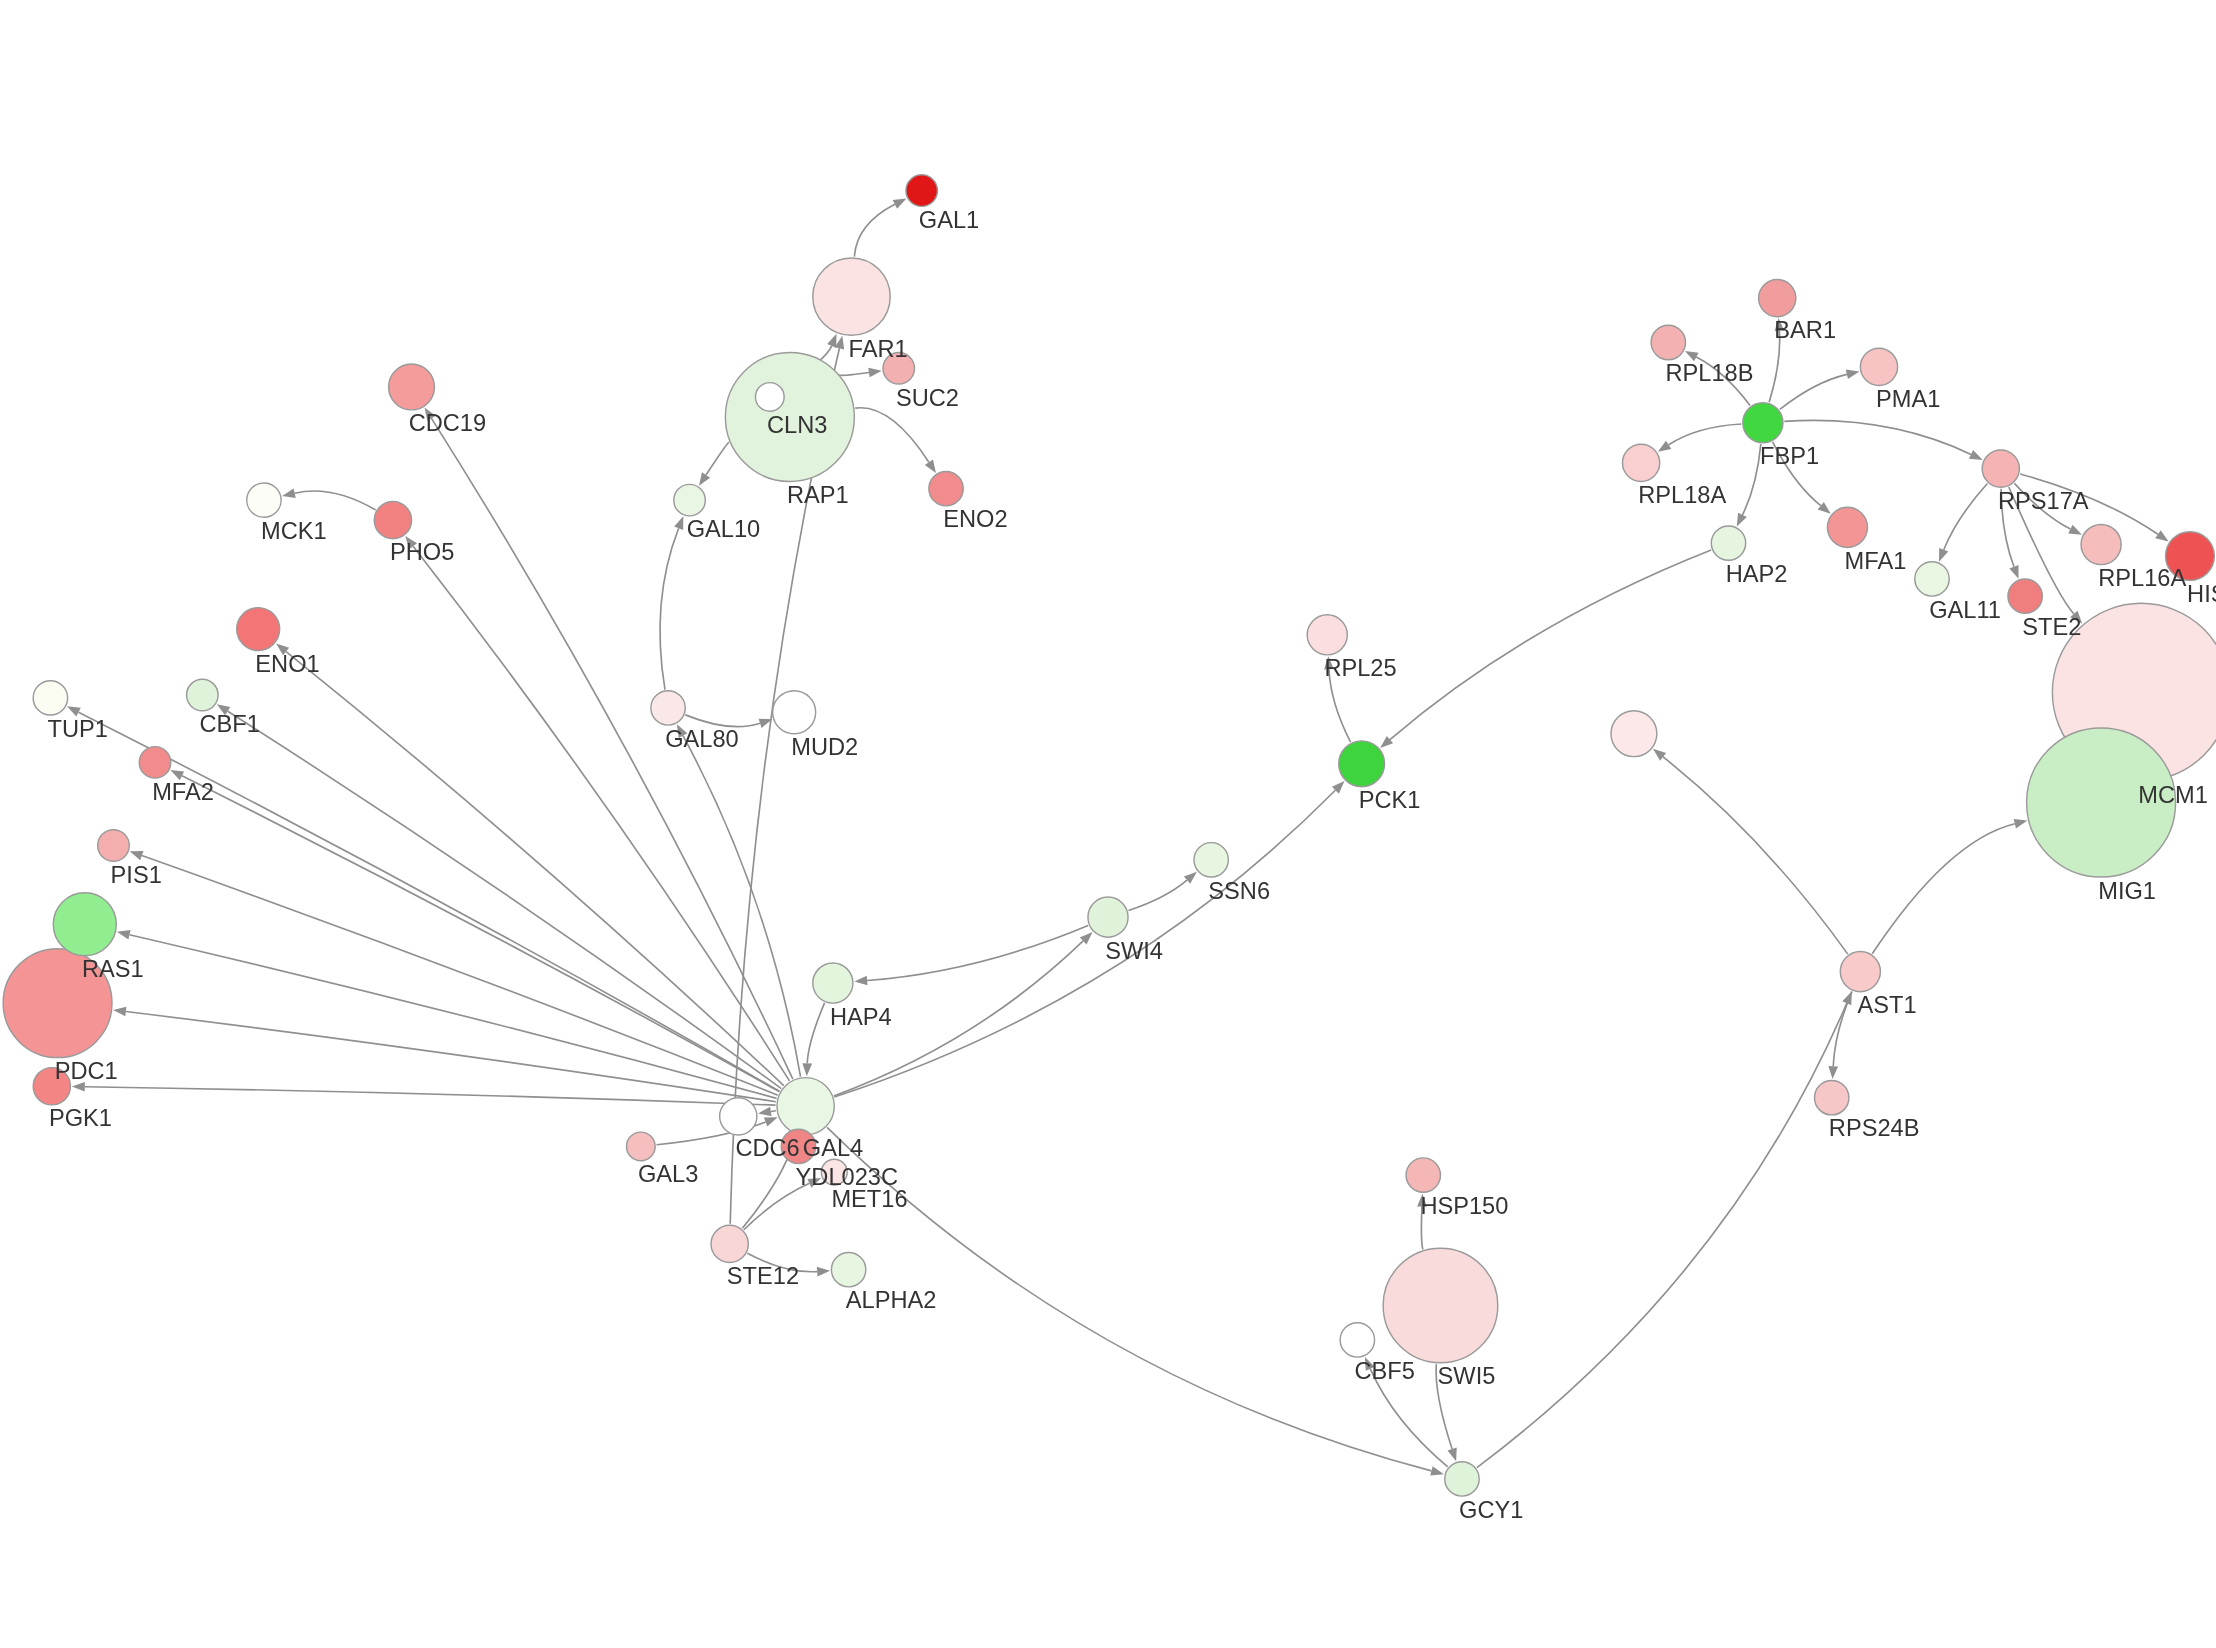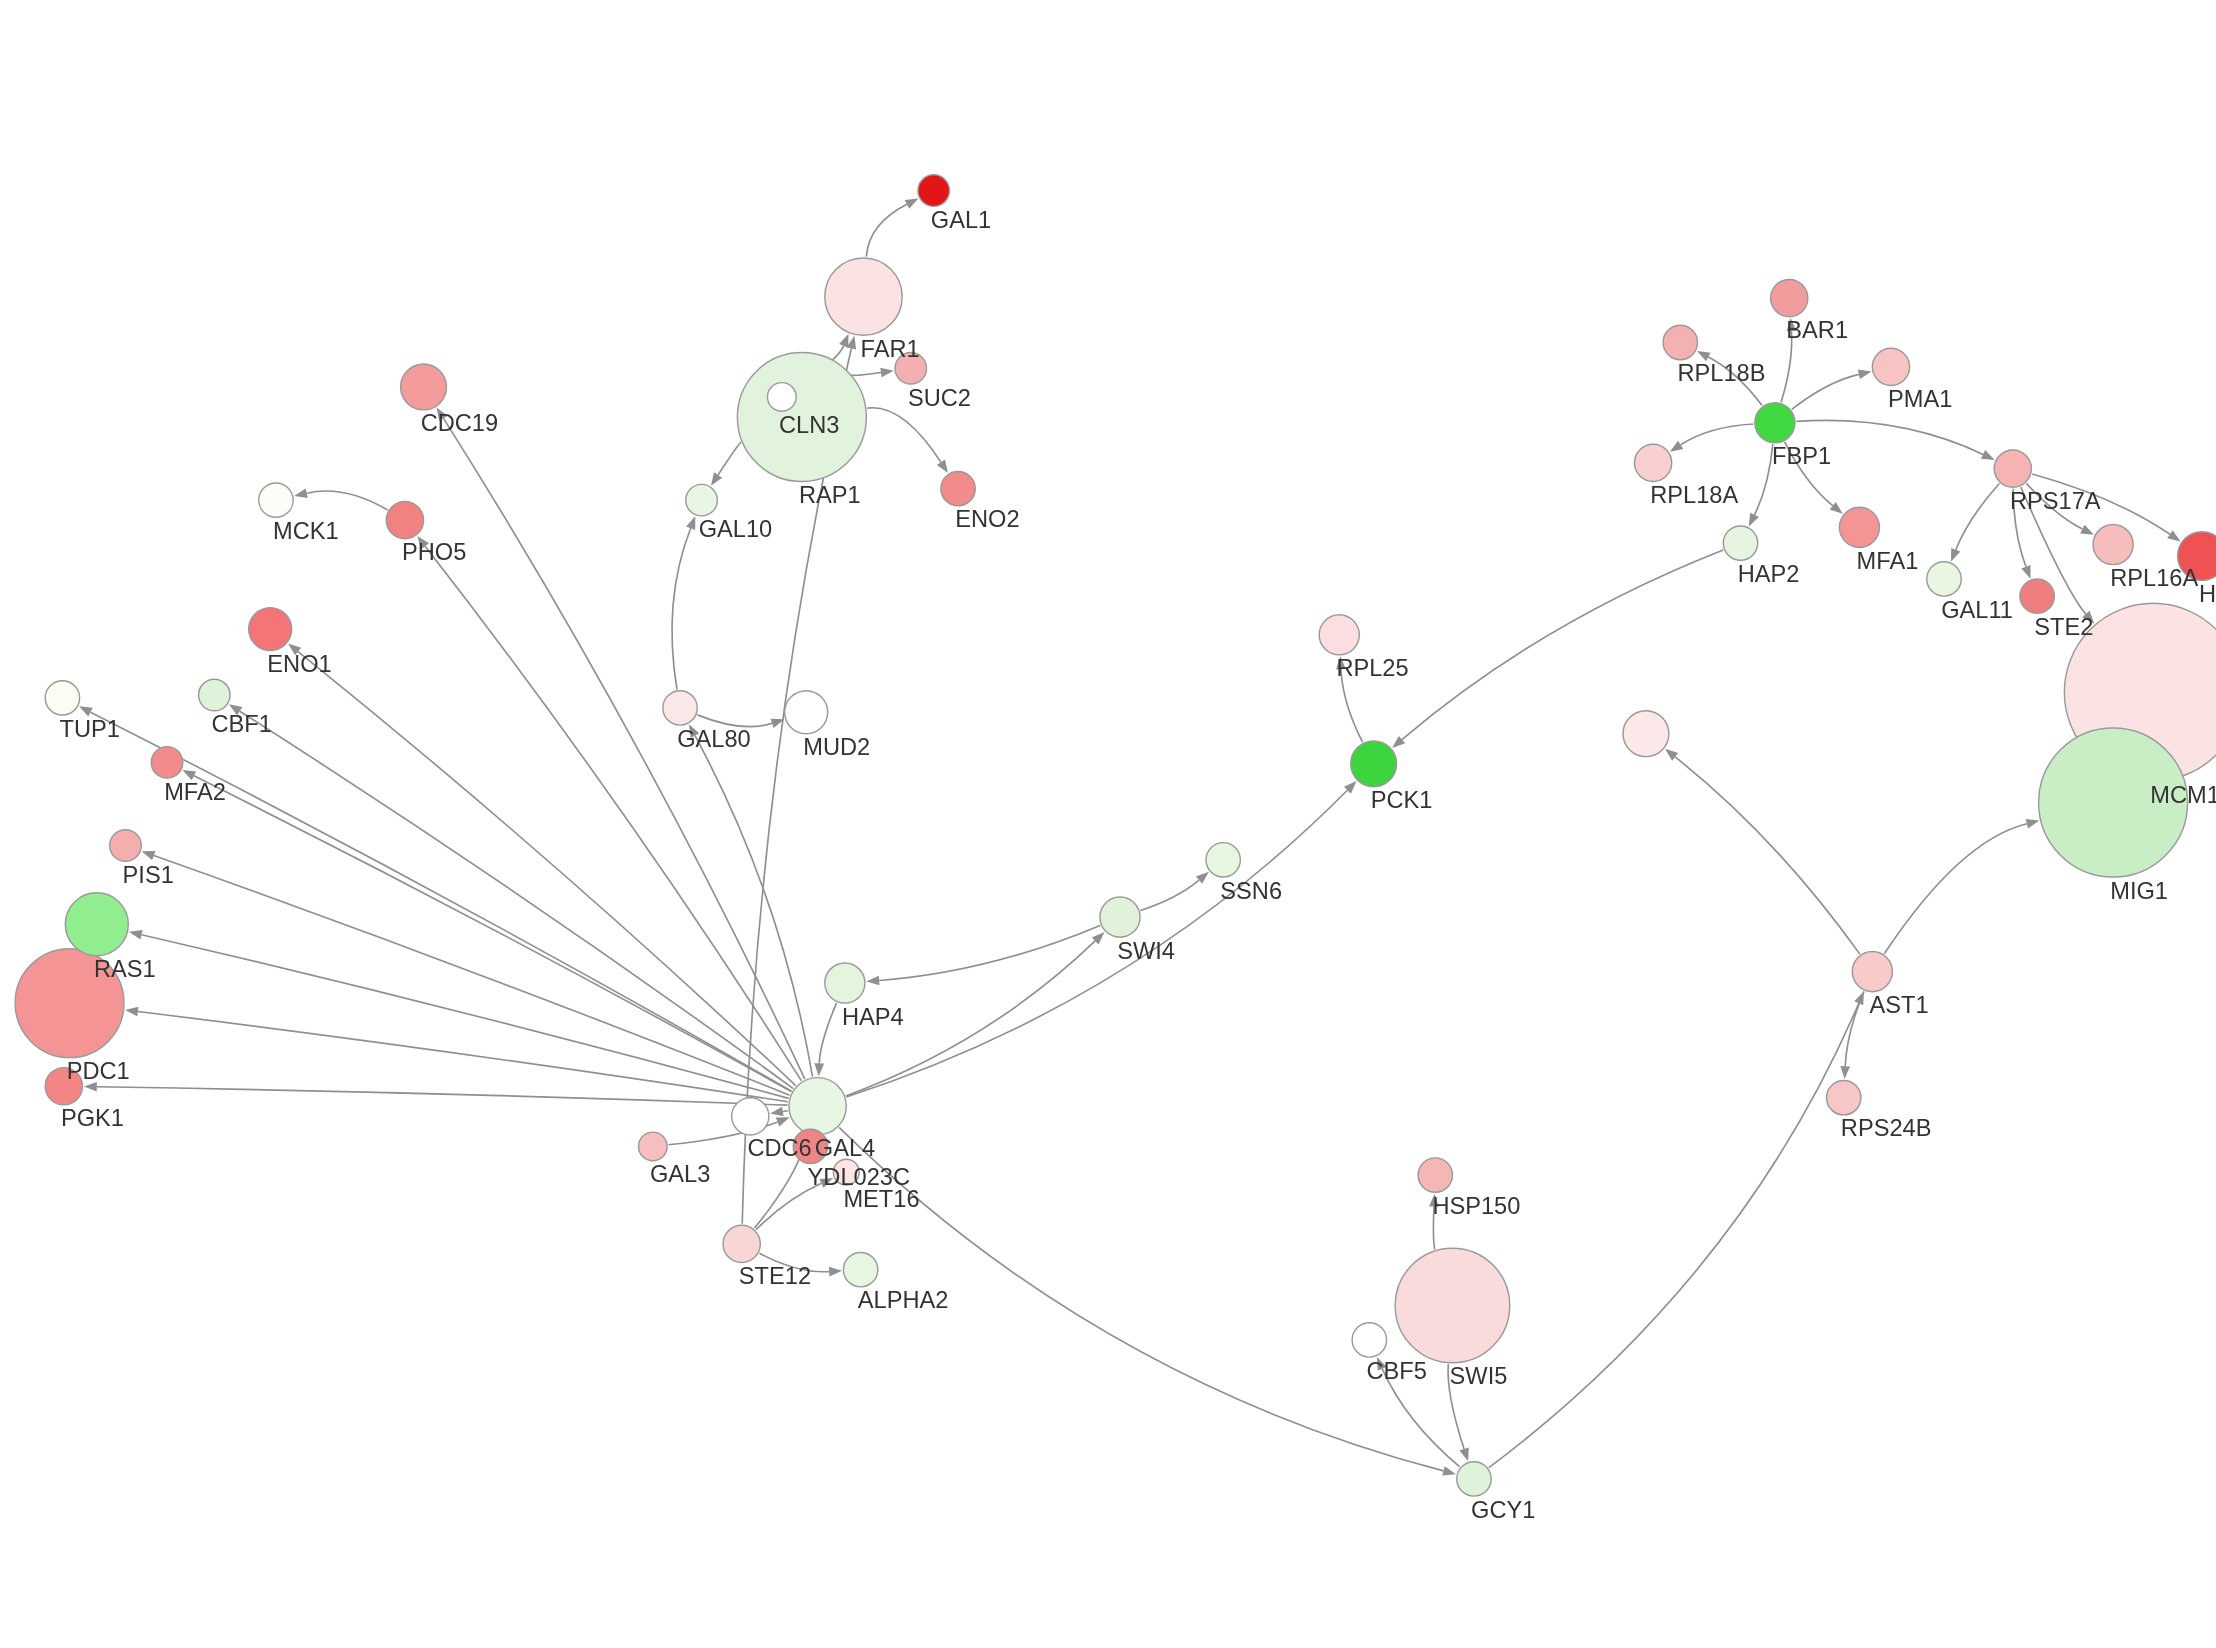--- a/index.html
+++ b/index.html
@@ -7,21 +7,21 @@
     padding: 0;
     background: #ffffff;
   }
   body {
     width: 2216px;
     height: 1648px;
     overflow: hidden;
   }
   #network-canvas {
     position: absolute;
-    left: 12px;
+    left: 0;
     top: 0;
     width: 1984px;
     height: 1648px;
   }
   svg { display: block; }
   .edge {
     fill: none;
     stroke: #8f8f8f;
     stroke-width: 1.15;
   }

